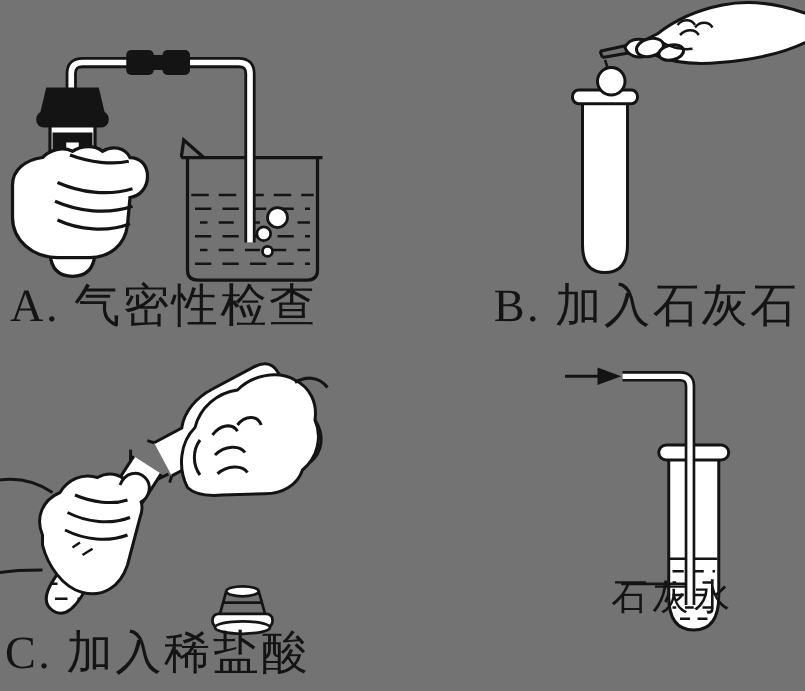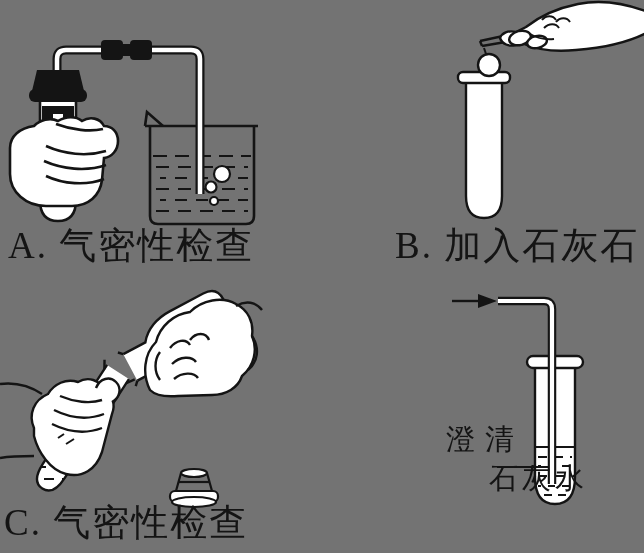--- a/index.html
+++ b/index.html
@@ -214,18 +214,17 @@
 
       <g>
         <path d="M498,301 L544,301 Q552,301 552,309 L552,484" stroke="#141414" stroke-width="8.5"></path>
         <path d="M498,301 L544,301 Q552,301 552,309 L552,484" stroke="#ffffff" stroke-width="4.2"></path>
       </g>
     </g>
   </svg>
 
   <div id="caption-a" class="caption">A. 气密性检查</div>
   <div id="caption-b" class="caption">B. 加入石灰石</div>
-  <div id="caption-c" class="caption">C. 气密性检查</div>
-
-  <div id="annot-line1" class="annot">澄清</div>
+  <div id="caption-c" class="caption">C. 加入稀盐酸</div>
+
   <div id="annot-line2" class="annot">石灰水</div>
 
 </div>
 
 </body></html>

